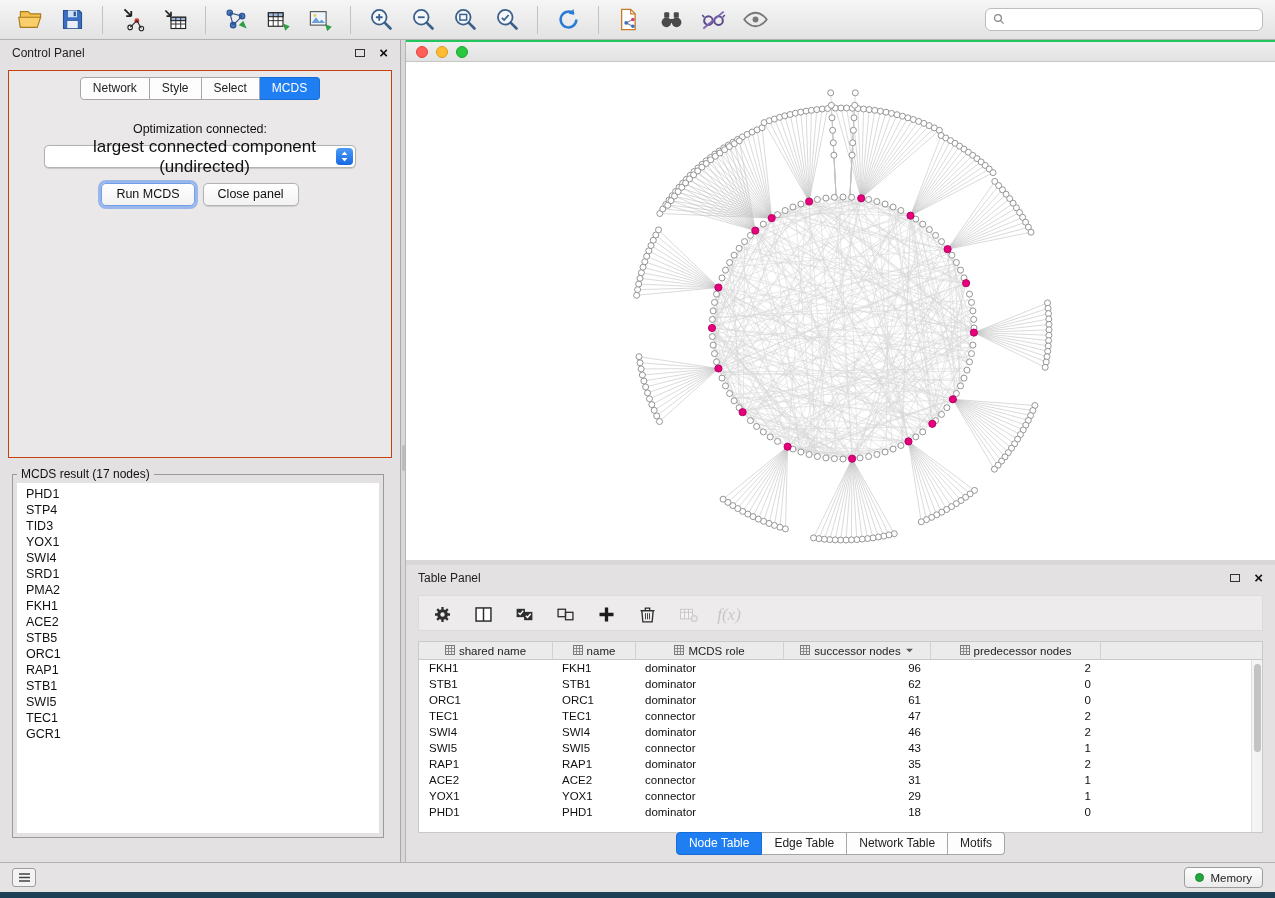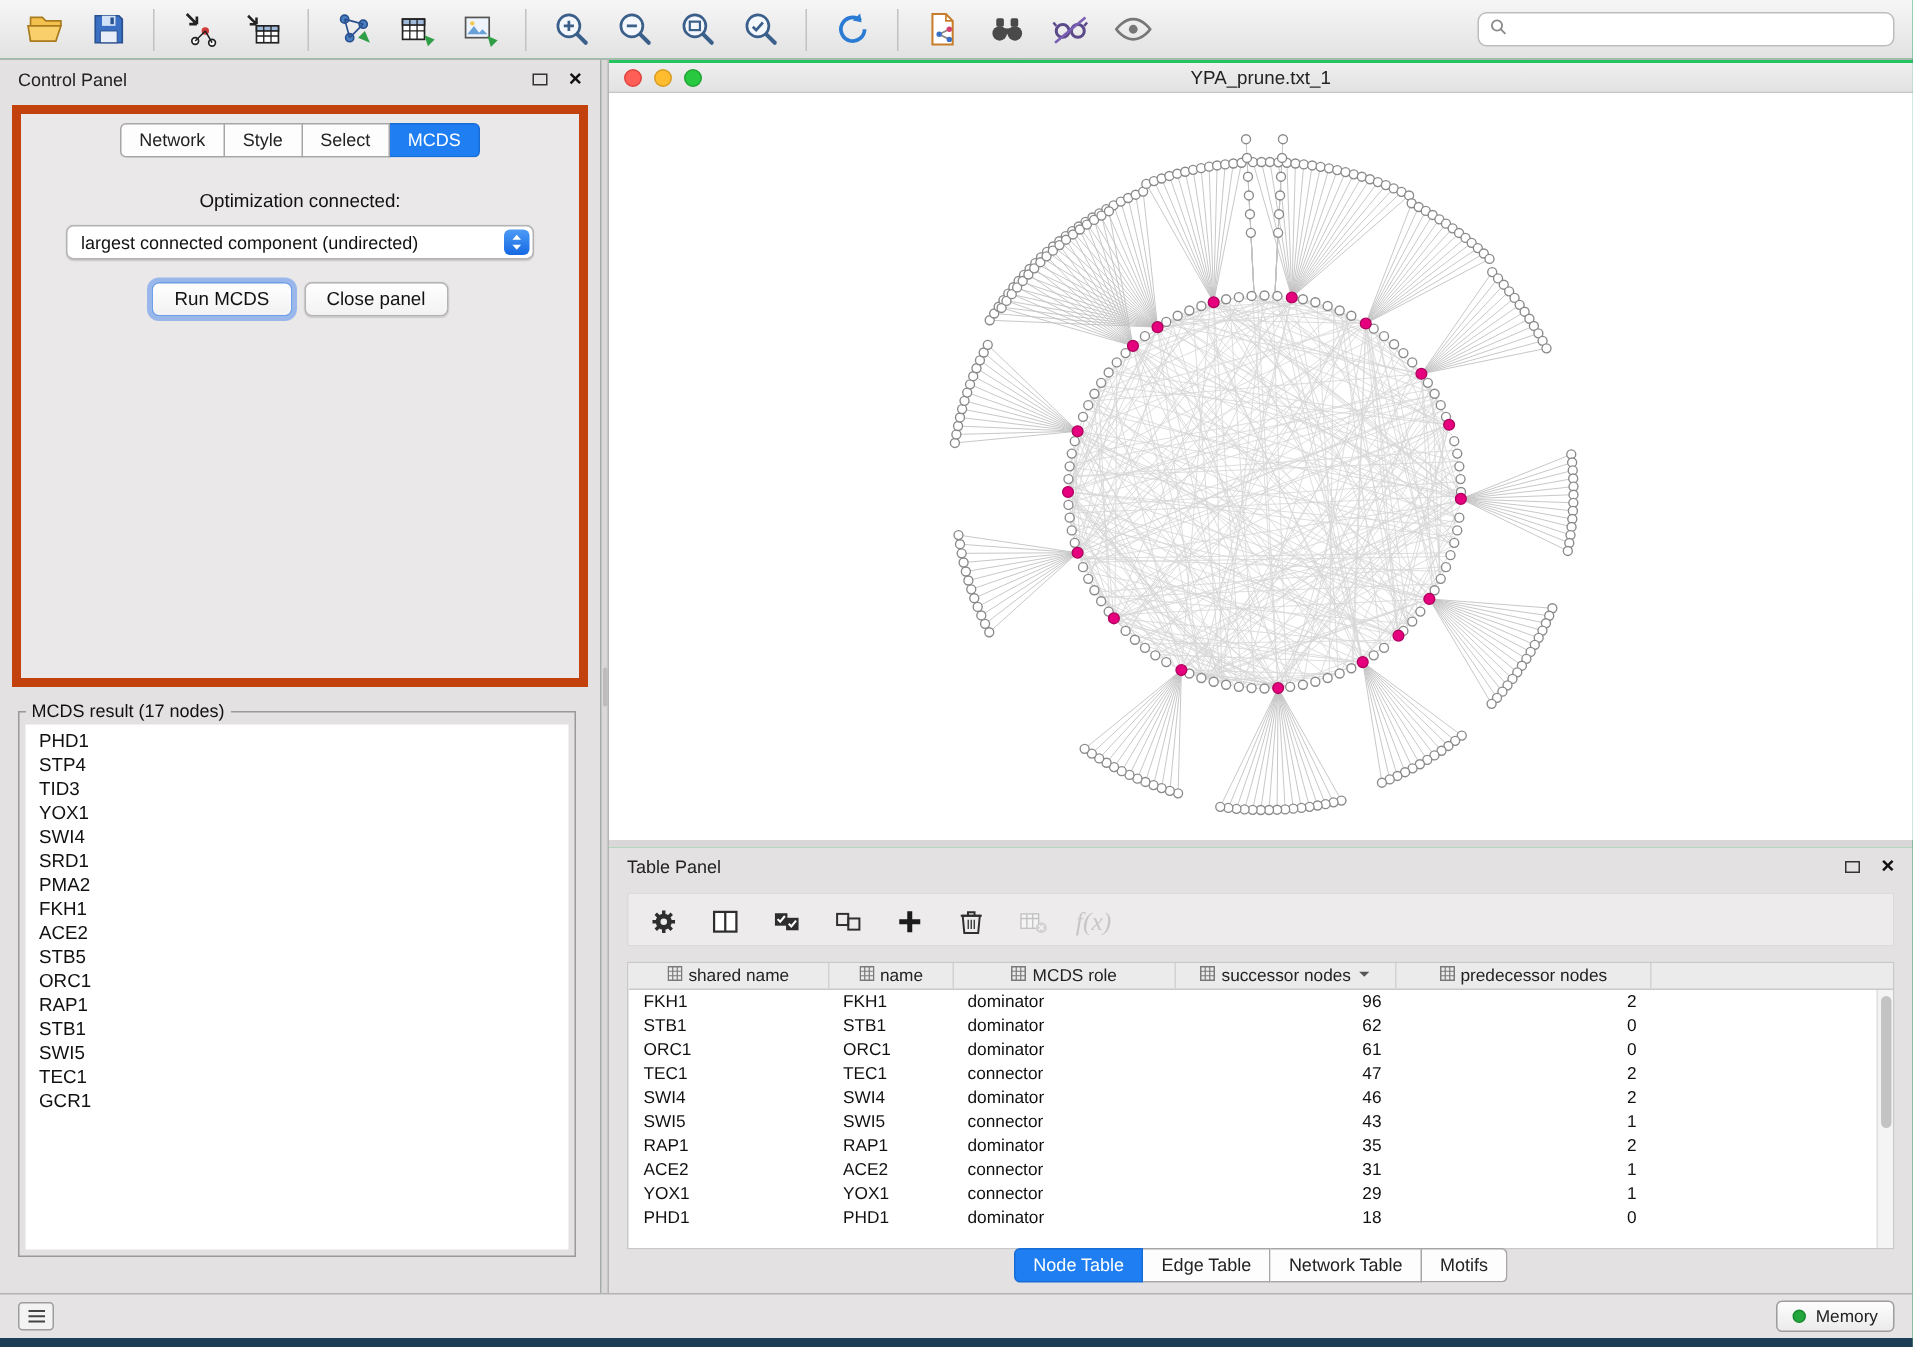--- a/index.html
+++ b/index.html
@@ -23,31 +23,31 @@
   
   .panel-header{height:26px;display:flex;align-items:center;padding:0 12px;font-size:12px;color:#222;}
   .ph-title{flex:1;}
   .ph-float{width:10px;height:8px;border:1.5px solid #333;margin-right:14px;cursor:pointer;}
   .ph-close{font-weight:700;font-size:15px;line-height:14px;color:#111;cursor:pointer;}
 
   
   .control-panel{position:absolute;left:0;top:40px;width:401px;bottom:30px;background:#e3e1e1;
     border-right:1px solid #a9a9a9;}
   .cp-inner{position:absolute;left:8px;right:8px;top:30px;height:388px;background:#eae8e8;
-    border:6px solid #c2410c;}
+    border:1px solid #c2410c;}
   .cp-tabs{display:flex;justify-content:center;margin-top:6px;}
   .cp-tab{font-size:12px;padding:3px 12px 4px;background:#fdfdfd;border:1px solid #a6a6a6;
     border-left:none;color:#222;cursor:pointer;}
   .cp-tab:first-child{border-left:1px solid #a6a6a6;border-radius:4px 0 0 4px;}
   .cp-tab:last-child{border-radius:0 4px 4px 0;}
   .cp-tab.active{background:#1f7ff2;border-color:#186cd6;color:#fff;}
   .opt-label{text-align:center;font-size:12.5px;margin-top:22px;color:#111;}
   .dropdown{width:312px;height:23px;margin:9px auto 0;background:#fff;border:1px solid #b3b3b3;
-    border-radius:5px;display:flex;align-items:center;font-size:12px;color:#111;
-    padding-left:9px;position:relative;cursor:pointer;box-shadow:0 .5px 1px rgba(0,0,0,.15);}
+    border-radius:5px;display:flex;align-items:center;font-size:17px;color:#111;
+    padding-left:9px;position:relative;cursor:pointer;box-shadow:0 .5px 1px rgba(0,0,0,.15);text-align:center;}
   .dd-stepper{position:absolute;right:2px;top:2px;bottom:2px;width:17px;background:linear-gradient(#4d9bf5,#1668e3);
     border-radius:4px;display:flex;align-items:center;justify-content:center;}
   .btn-row{display:flex;justify-content:center;gap:8px;margin-top:15px;}
   .mac-btn{font:12.5px "Liberation Sans",sans-serif;padding:3px 14px 4px;background:linear-gradient(#ffffff,#f2f2f2);
     border:1px solid #b3b3b3;border-radius:5px;color:#111;cursor:pointer;box-shadow:0 .5px 1px rgba(0,0,0,.12);}
   .mac-btn.focused{box-shadow:0 0 0 3px rgba(58,125,240,.45);border-color:#6f9fe8;}
   .result-box{position:absolute;left:12px;right:16px;top:427px;bottom:24px;border:1px solid #9a9a9a;
     margin:0;padding:0;}
   .result-box legend{font-size:12px;color:#111;padding:0 4px;margin-left:4px;}
   .result-list{position:absolute;left:4px;right:4px;top:2px;bottom:4px;background:#fff;
@@ -304,21 +304,20 @@
 
   <div class="v-splitter">
       <div class="grip"></div>
     </div>
 
   <div class="network-window">
     <div class="net-titlebar">
       <span class="tl red"></span>
       <span class="tl yellow"></span>
       <span class="tl green"></span>
-      <span class="net-title">YPA_prune.txt_1</span>
     </div>
     <div class="net-canvas">
       <svg id="net-svg" viewBox="0 0 869 498">
           <g stroke="#9a9a9a" stroke-width="0.55" opacity="0.4">
             <line x1="365.7" y1="156.1" x2="486.7" y2="144.8"></line>
             <line x1="365.7" y1="156.1" x2="418.1" y2="136.4"></line>
             <line x1="365.7" y1="156.1" x2="312.7" y2="307.2"></line>
             <line x1="365.7" y1="156.1" x2="419.4" y2="395.8"></line>
             <line x1="365.7" y1="156.1" x2="510.3" y2="374.6"></line>
             <line x1="365.7" y1="156.1" x2="464.6" y2="394.1"></line>

